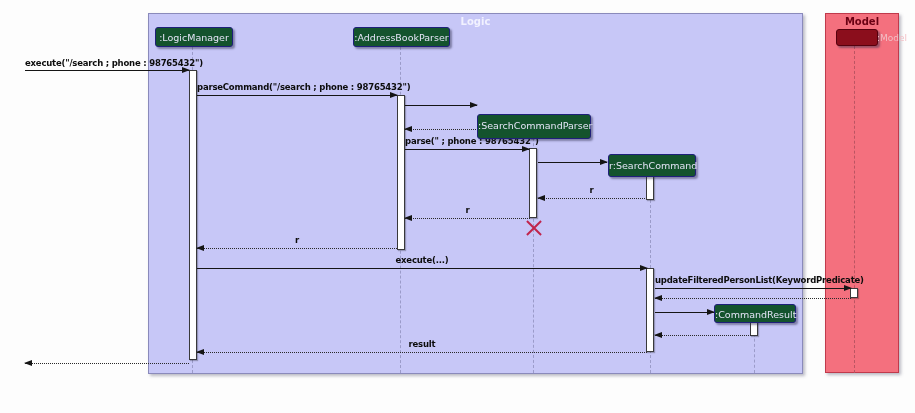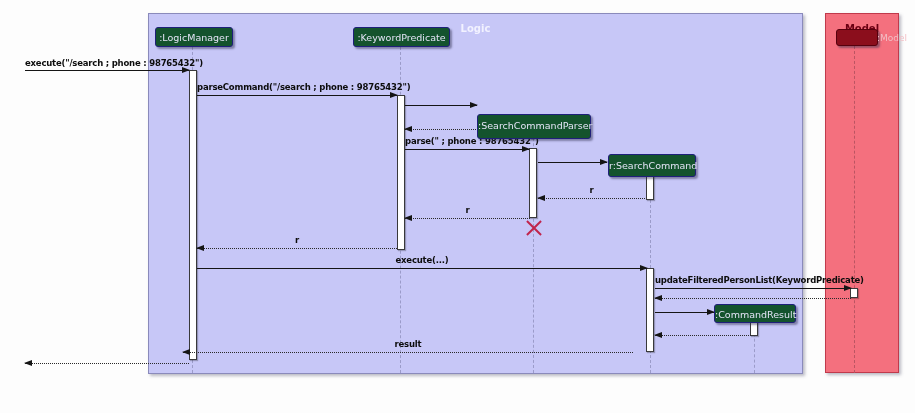--- a/index.html
+++ b/index.html
@@ -9,21 +9,21 @@
     font-family:"DejaVu Sans","Liberation Sans",sans-serif;
   }
   .frame {
     position:absolute; box-sizing:border-box;
     box-shadow:2px 2px 3px rgba(60,60,90,0.35);
   }
   .frame.logic { background:#C7C7F7; border:1px solid #8A8ABB; }
   .frame.model { background:#F4707E; border:1px solid #C03A4C; }
   .frame-title {
     position:absolute; left:0; right:0; top:2px; text-align:center;
-    font-size:10px; font-weight:bold;margin-top:7px;
+    font-size:10px; font-weight:bold;
   }
   .frame-title.logic { color:#F2F2FF; }
   .frame-title.model { color:#6B0013; }
 
   .lifeline { position:absolute; width:0; border-left:1px dashed #9B9BC9; }
   .lifeline.model-line { border-left-color:#BB5562; }
 
   .pbox {
     position:absolute; box-sizing:border-box; border-radius:3px;
     font-size:9.5px; text-align:center; white-space:nowrap;
@@ -158,36 +158,36 @@
   <div class="msg" style="left:655px; top:312px; width:59px;">
     <div class="line"></div>
     <span class="head-r"></span>
   </div>
 
   <div class="msg ret" style="left:655px; top:335px; width:96px;">
     <div class="line"></div>
     <span class="head-l"></span>
   </div>
 
-  <div class="msg ret" style="left:183px; top:352px; width:450px;">
+  <div class="msg ret" style="left:197px; top:352px; width:450px;">
     <div class="line"></div>
     <span class="head-l"></span>
     <div class="mlabel">result</div>
   </div>
 
   <div class="msg ret" style="left:25px; top:363px; width:164px;">
     <div class="line"></div>
     <span class="head-l"></span>
   </div>
 
   <div class="xmark" style="left:526px; top:220px;">
     <span class="d1"></span>
     <span class="d2"></span>
   </div>
 
   <div class="pbox blue" style="left:155px; top:27px; width:78px; height:20px; line-height:20px;">:LogicManager</div>
-  <div class="pbox blue" style="left:353px; top:27px; width:97px; height:20px; line-height:20px;">:KeywordPredicate</div>
+  <div class="pbox blue" style="left:353px; top:27px; width:97px; height:20px; line-height:20px;">:AddressBookParser</div>
   <div class="pbox blue" style="left:477px; top:114px; width:114px; height:25px; line-height:21px;">:SearchCommandParser</div>
   <div class="pbox blue" style="left:608px; top:154px; width:88px; height:23px; line-height:21px;">r:SearchCommand</div>
   <div class="pbox blue" style="left:714px; top:304px; width:82px; height:19px; line-height:19px;">:CommandResult</div>
   <div class="pbox darkred" style="left:836px; top:29px; width:39px; height:17px; line-height:17px; font-size:9px;">:Model</div>
 
 </div>
 
 </body></html>

